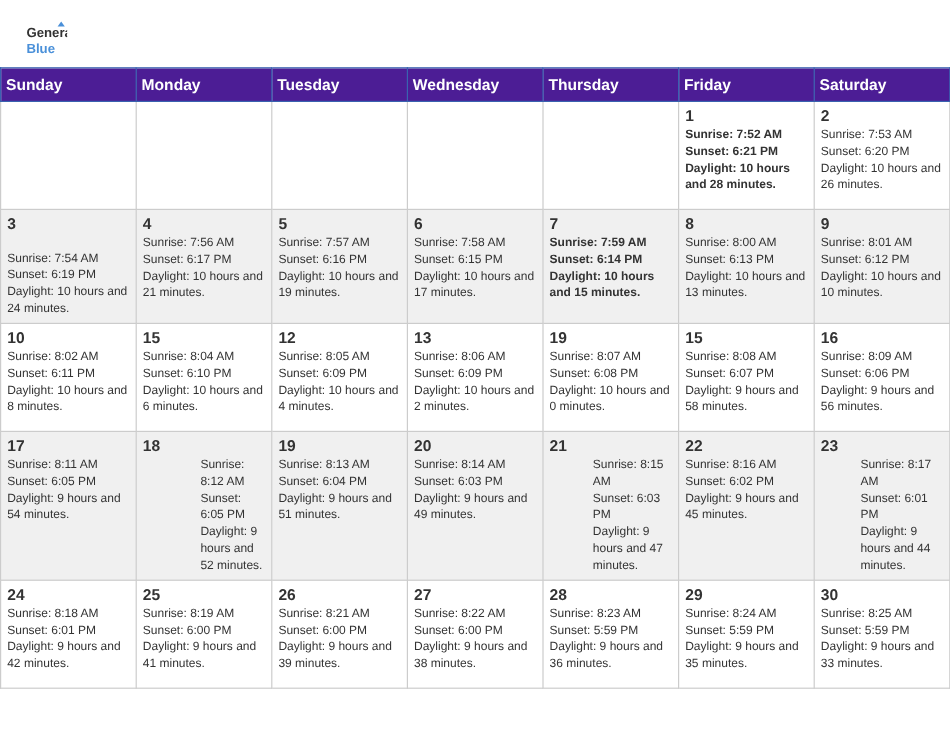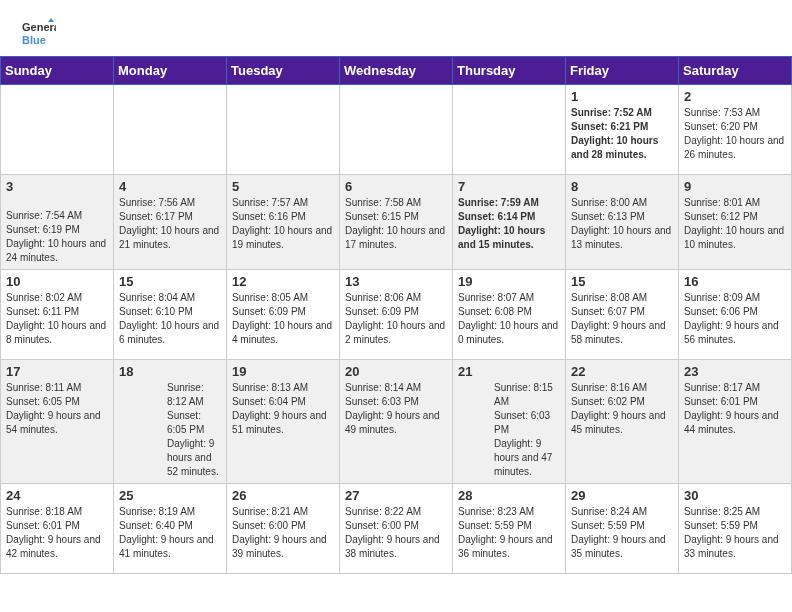--- a/index.html
+++ b/index.html
@@ -206,36 +206,36 @@
 Daylight: 9 hours and 47 minutes.</div>
         </td>
         <td>
           <span class="day-num">22</span>
           <div class="day-info" style="white-space: pre-line;">Sunrise: 8:16 AM
 Sunset: 6:02 PM
 Daylight: 9 hours and 45 minutes.</div>
         </td>
         <td>
           <span class="day-num">23</span>
-          <div class="day-info" style="white-space: pre-line;">Sunrise: 8:17 AM
+          <div class="day-info" style="white-space: pre-line; margin-left: 33px;">Sunrise: 8:17 AM
 Sunset: 6:01 PM
 Daylight: 9 hours and 44 minutes.</div>
         </td>
       </tr>
       <tr>
         <td>
           <span class="day-num">24</span>
           <div class="day-info" style="white-space: pre-line;">Sunrise: 8:18 AM
 Sunset: 6:01 PM
 Daylight: 9 hours and 42 minutes.</div>
         </td>
         <td>
           <span class="day-num">25</span>
           <div class="day-info" style="white-space: pre-line;">Sunrise: 8:19 AM
-Sunset: 6:40 PM
+Sunset: 6:00 PM
 Daylight: 9 hours and 41 minutes.</div>
         </td>
         <td>
           <span class="day-num">26</span>
           <div class="day-info" style="white-space: pre-line;">Sunrise: 8:21 AM
 Sunset: 6:00 PM
 Daylight: 9 hours and 39 minutes.</div>
         </td>
         <td>
           <span class="day-num">27</span>

